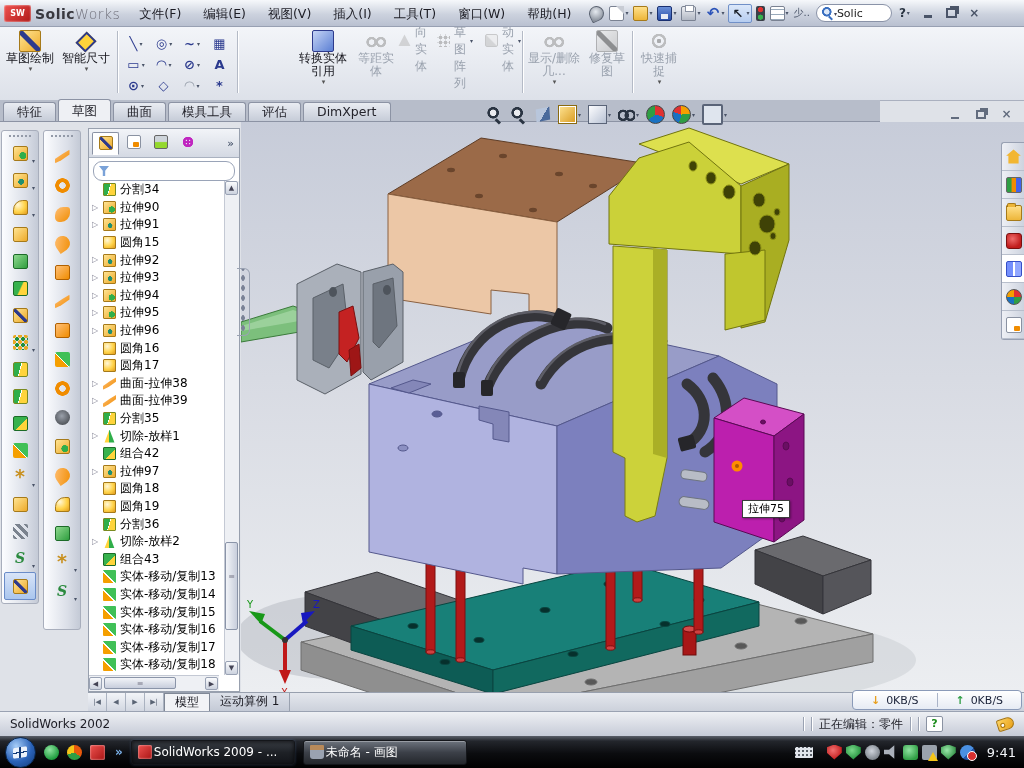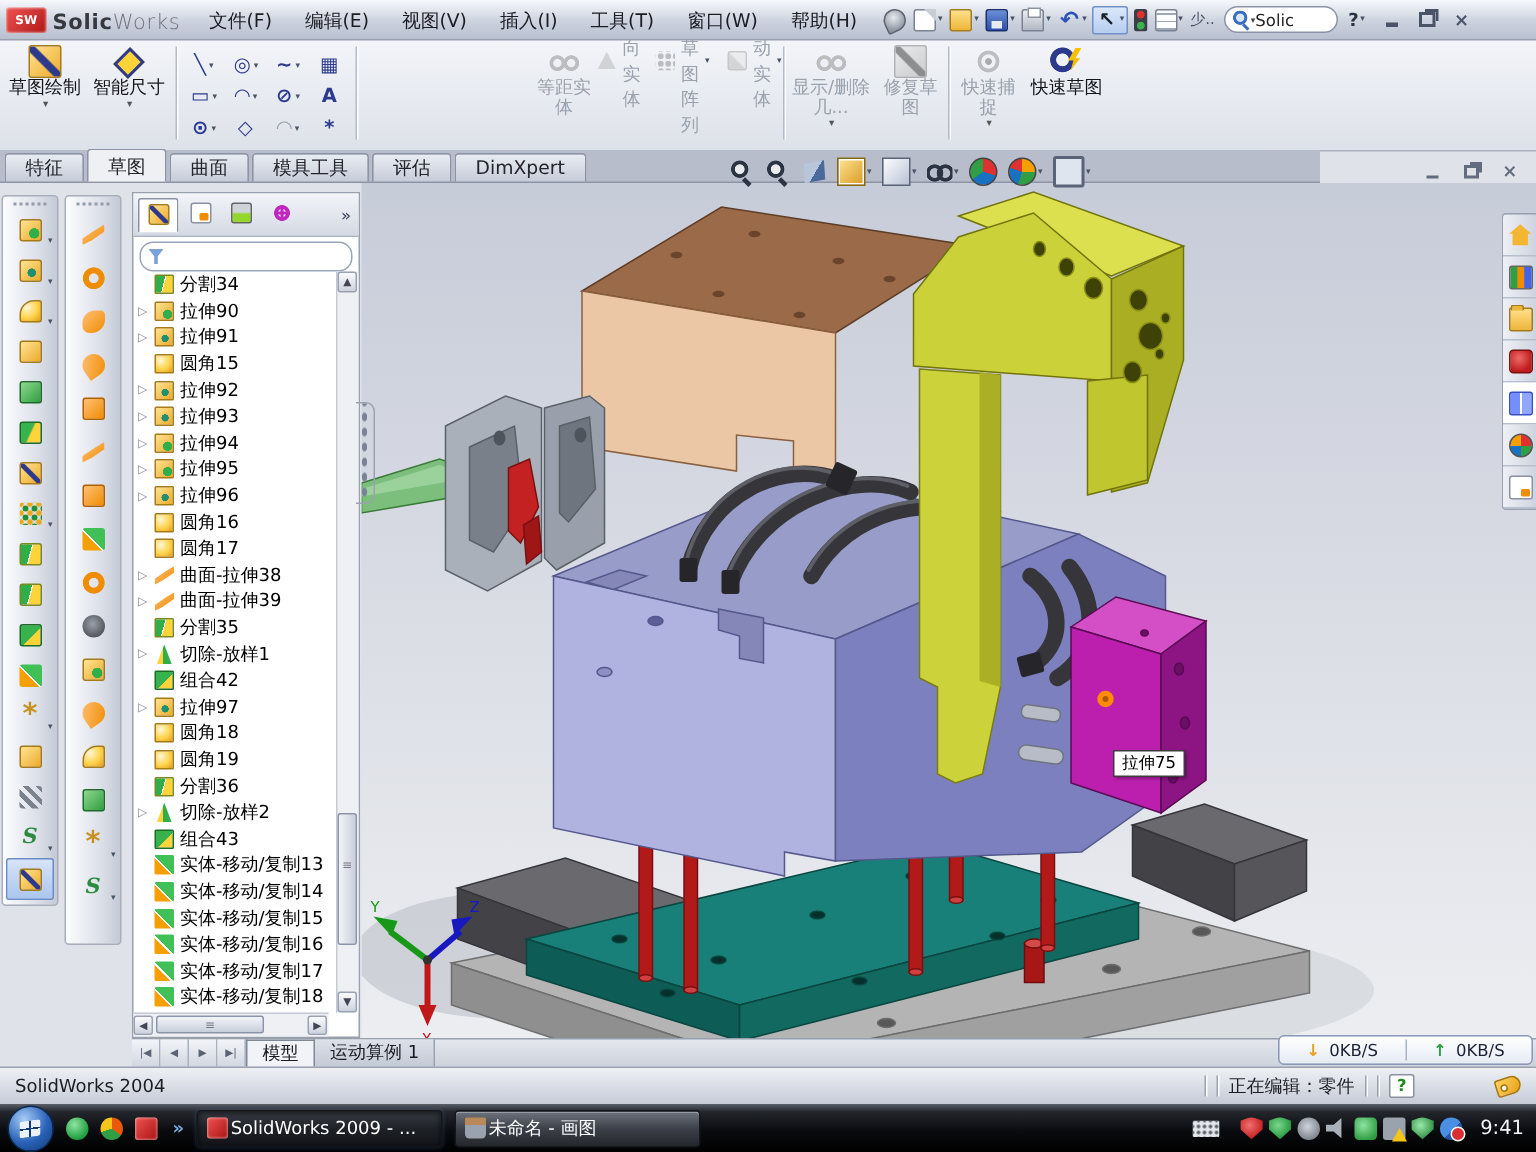--- a/index.html
+++ b/index.html
@@ -327,20 +327,24 @@
         <span class="scell disabled">
           <span>◠</span>
           <span style="font-size:6px;color:#8a92a2;margin-left:1px" class="dd"></span>
         </span>
         <span class="scell">
           <span>*</span>
           <span style="font-size:6px;color:#8a92a2;margin-left:1px"></span>
         </span>
       </div>
     <div class="csep" style="left:237px"></div>
+    <div class="bigbtn dd" style="left:295px;width:56px">
+      <span class="bi c-cubeBlue"></span>
+      <span class="lbl">转换实体引用</span>
+    </div>
     <div class="bigbtn disabled" style="left:353px;width:46px">
       <span class="bi c-glasses"></span>
       <span class="lbl">等距实体</span>
     </div>
     <div class="stack">
 
     <div class="srow disabled">
           <span class="gi c-warn"></span>
           <span>镜向实体</span>
         </div>
@@ -359,24 +363,20 @@
       <span class="lbl">显示/删除几...</span>
     </div>
     <div class="bigbtn disabled" style="left:584px;width:46px">
       <span class="bi c-pencilGold"></span>
       <span class="lbl">修复草图</span>
     </div>
     <div class="csep" style="left:632px"></div>
     <div class="bigbtn dd disabled" style="left:636px;width:46px">
       <span class="bi c-snapO"></span>
       <span class="lbl">快速捕捉</span>
-    </div>
-    <div class="bigbtn" style="left:686px;width:50px">
-      <span class="bi c-rapid"></span>
-      <span class="lbl">快速草图</span>
     </div>
   </div>
 
   <div class="abs tabrow">
 
   <span class="rtab">特征</span>
       <span class="rtab active">草图</span>
       <span class="rtab">曲面</span>
       <span class="rtab">模具工具</span>
       <span class="rtab">评估</span>
@@ -941,21 +941,21 @@
       </span>
       <span class="ptab">
         <span class="gi c-ball"></span>
       </span>
       <span class="ptab">
         <span class="gi c-props"></span>
       </span>
     </div>
 
   <div class="abs status">
-    <span>SolidWorks 2004</span>
+    <span>SolidWorks 2002</span>
     <span class="sright">
       <span class="ssep"></span>
         <span class="ssep"></span>
       <span>正在编辑：零件</span>
       <span class="ssep"></span>
         <span class="ssep"></span>
       <span class="s-help">?</span>
       <span style="width:40px"></span>
       <span class="s-tag"></span>
     </span>

